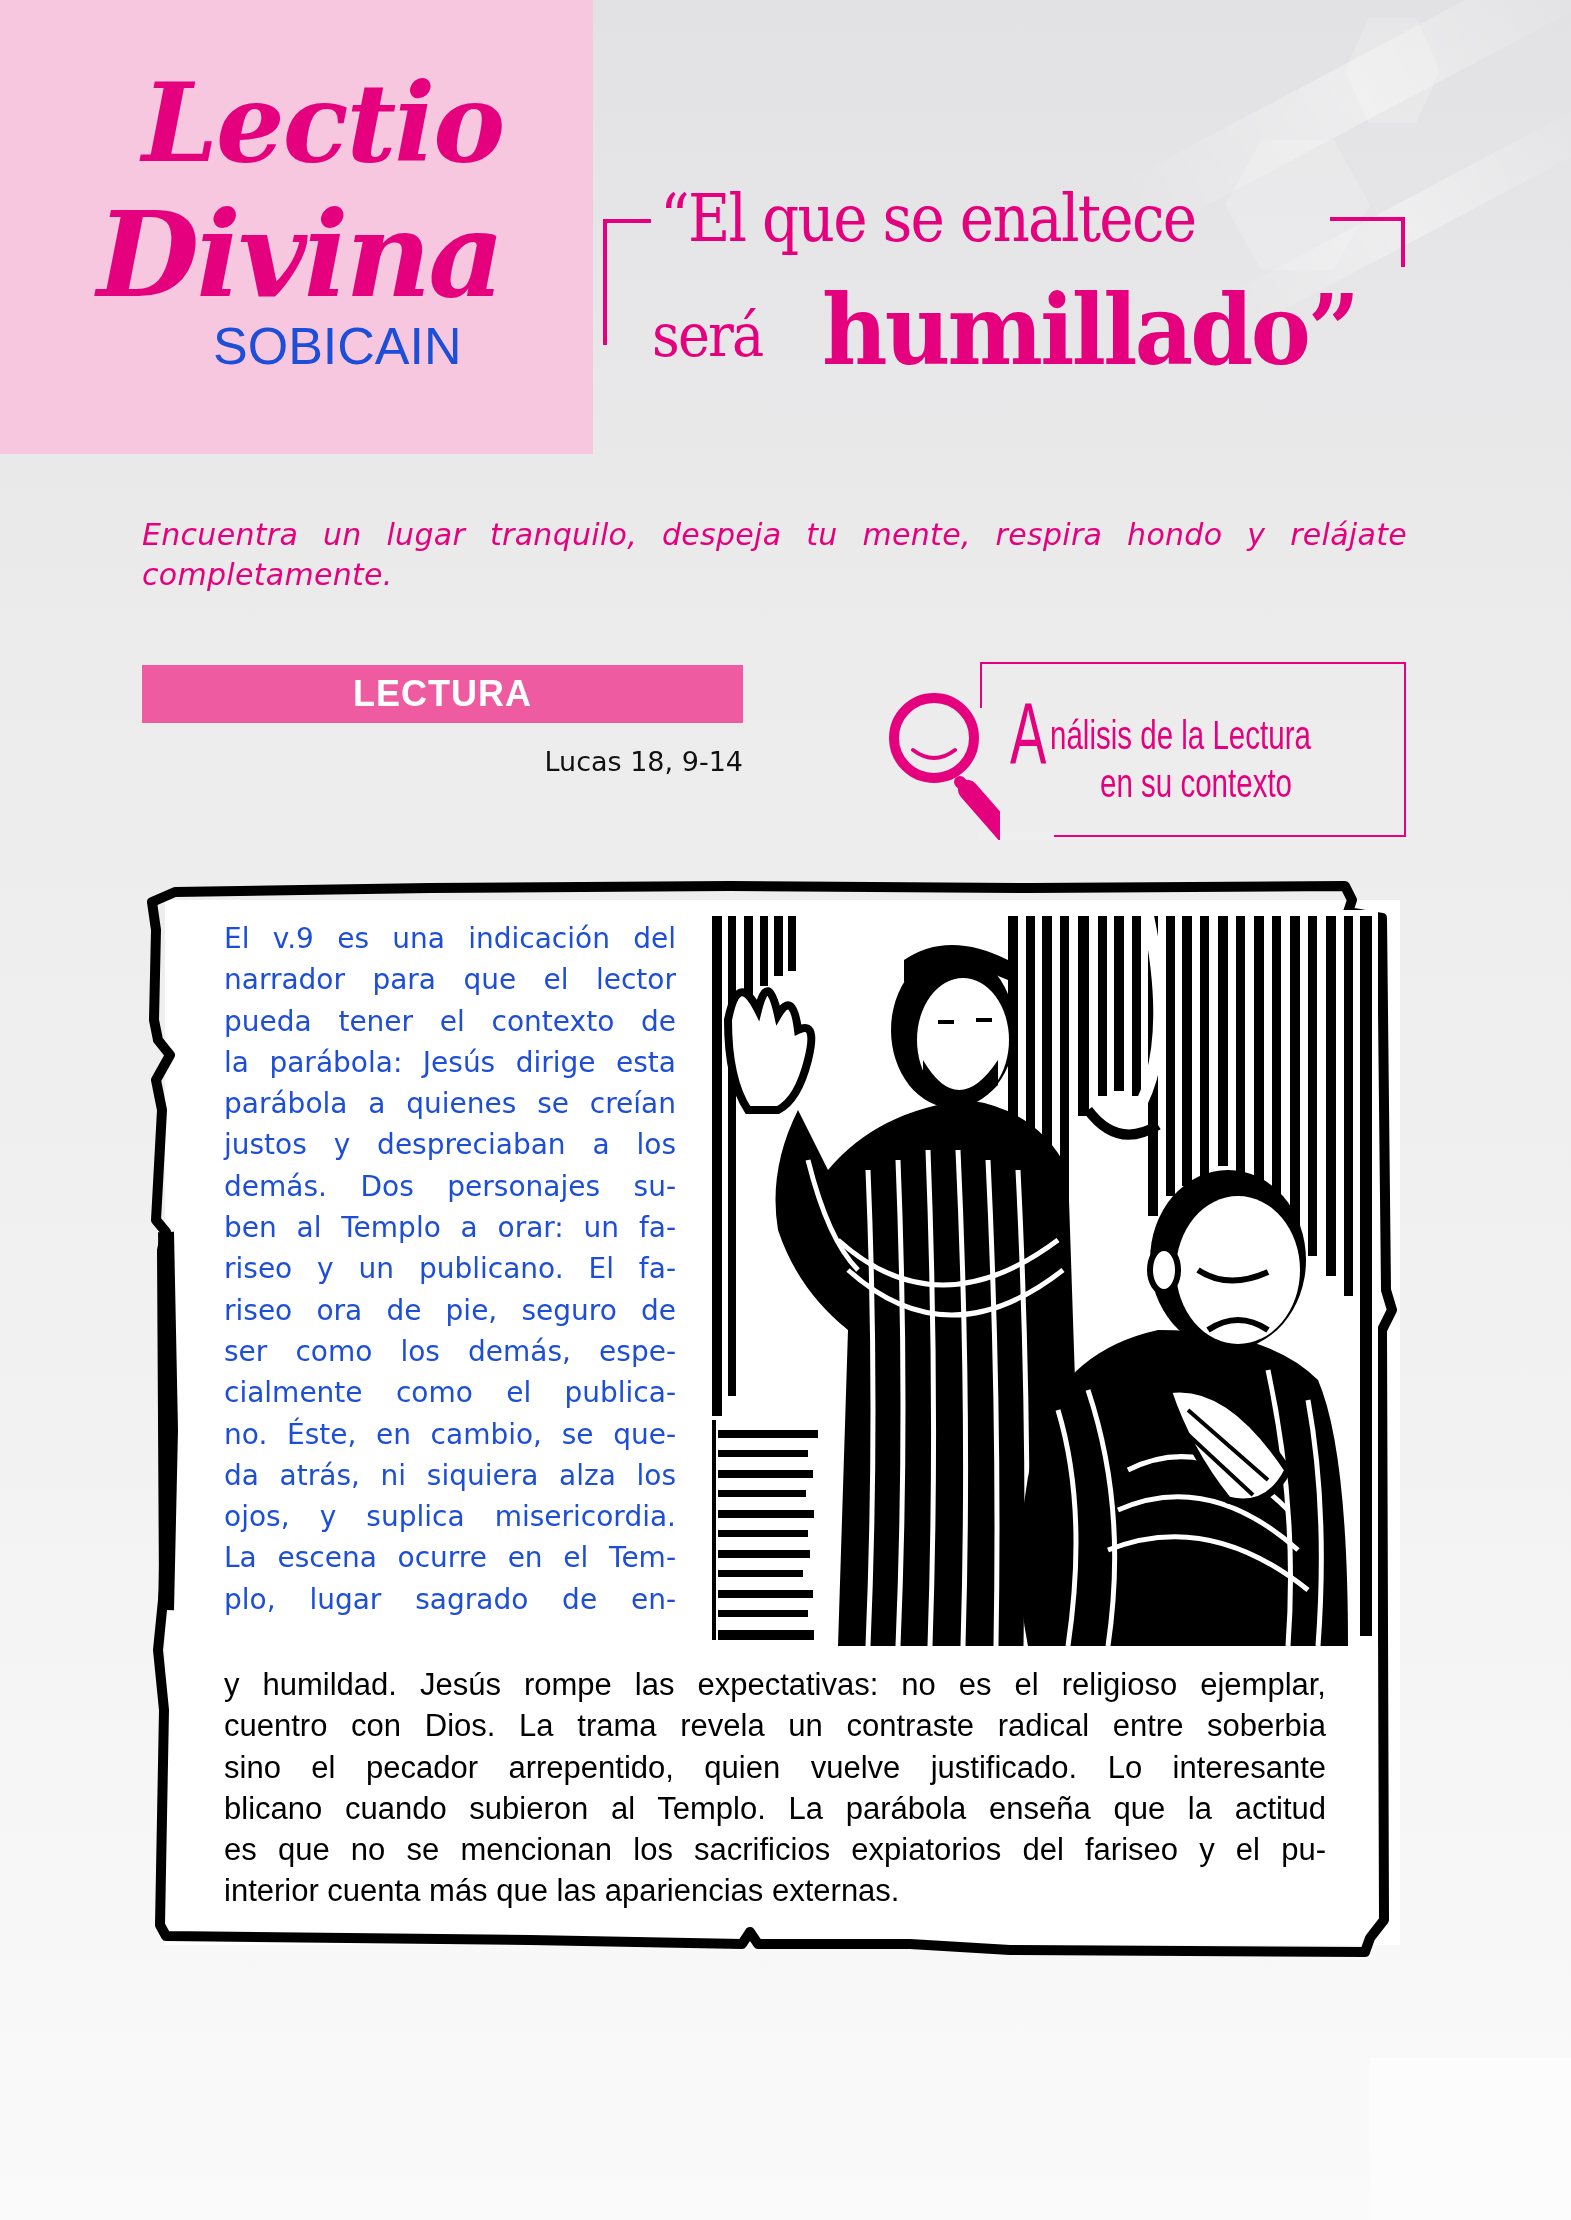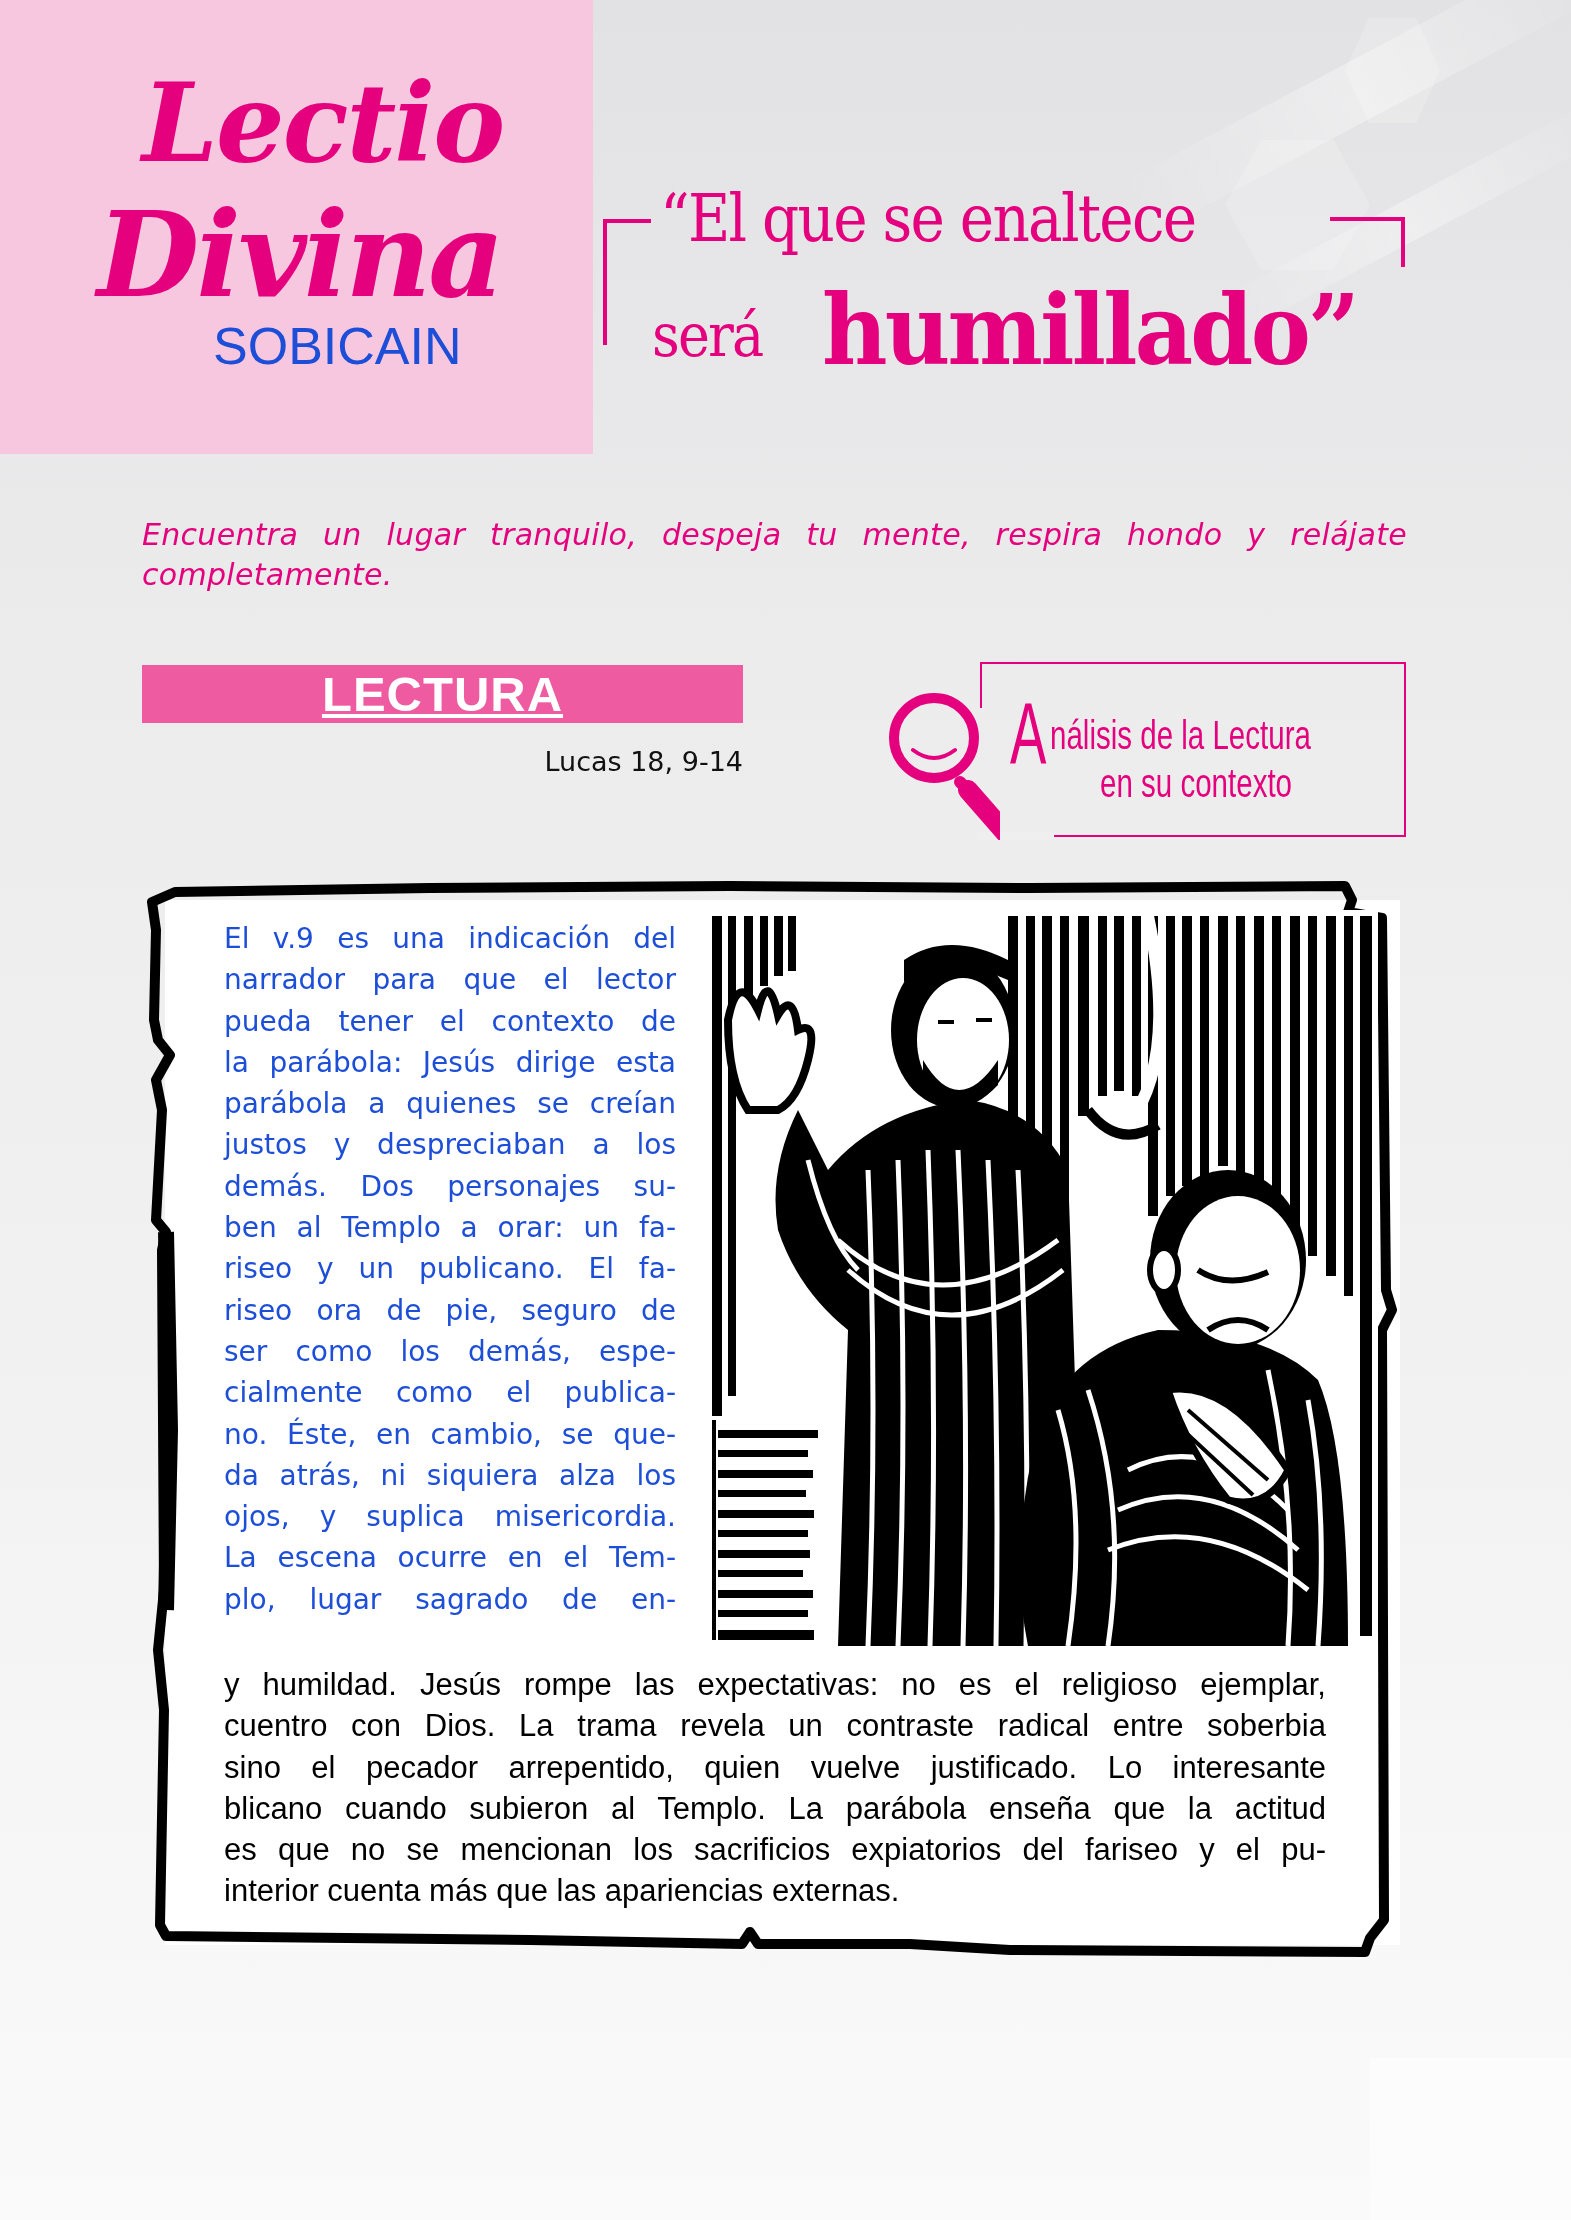--- a/index.html
+++ b/index.html
@@ -74,21 +74,21 @@
       letter-spacing: 0.3px;
     }
 
     
     .lectura-band {
       position: absolute; left: 142px; top: 665px; width: 601px; height: 58px;
       background: #ef5ba1; display: flex; align-items: center; justify-content: center;
     }
     .lectura-label {
       font-family: "Liberation Sans", sans-serif; font-weight: bold;
-      font-size: 49px; color: #ffffff; letter-spacing: 1px; text-decoration: underline;
+      font-size: 36px; color: #ffffff; letter-spacing: 1px;
     }
     .citation {
       position: absolute; left: 520px; top: 746px; width: 223px; text-align: right;
       font-family: "DejaVu Sans", sans-serif; font-size: 27px; color: #111;
       white-space: nowrap;
     }
 
     
     .analysis-frame {
       position: absolute; left: 980px; top: 662px; width: 426px; height: 175px;

